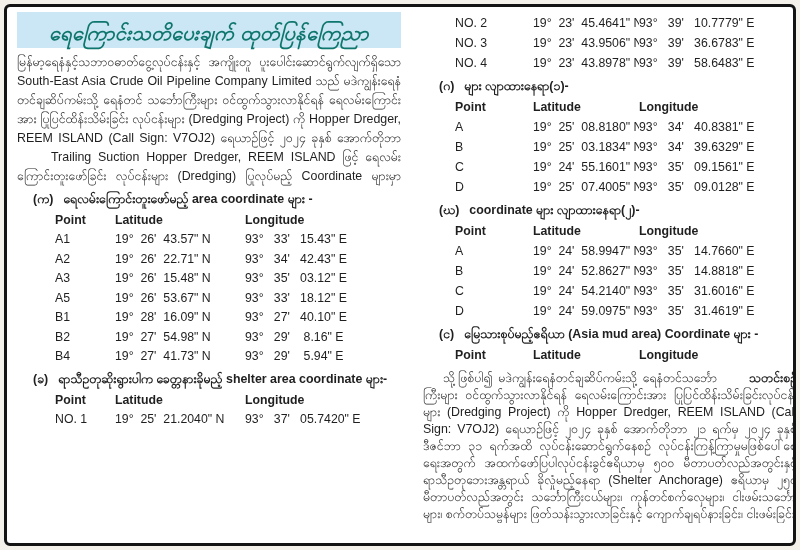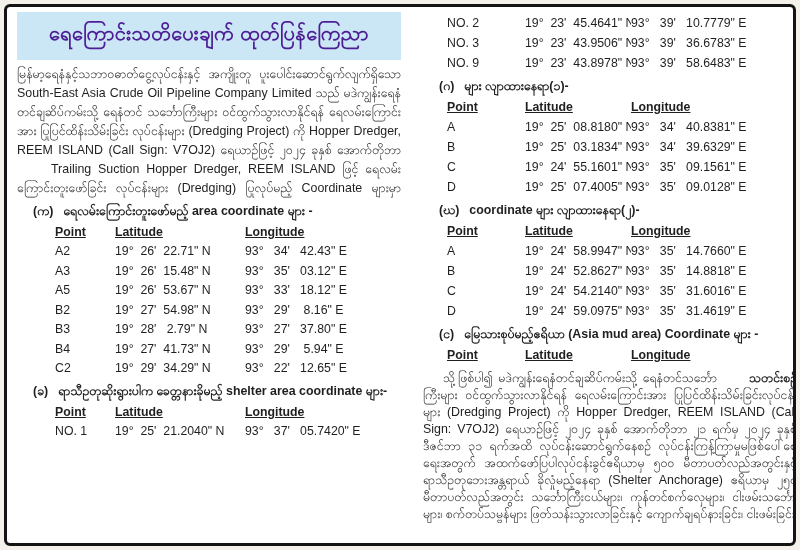--- a/index.html
+++ b/index.html
@@ -9,42 +9,42 @@
   }
   .page {
     position:absolute; left:4px; top:4px; width:786px; height:536px;
     background:#ffffff; border:3px solid #141414; border-radius:6px; overflow:hidden;
   }
   .col { position:absolute; top:0; }
   .col-left  { left:10px;  width:384px; top:5px; }
   .col-right { left:416px; width:374px; top:6px; }
 
   .title-bar {
-    background:#cbe6f4; color:#4c1d95; font-weight:bold; font-size:20px;
-    text-align:center; padding:8px 4px 13px; line-height:27px; letter-spacing:0.5px;
+    background:#cbe6f4; color:#0f766e; font-weight:bold; font-size:20px;
+    text-align:center; padding:8px 4px 1px; line-height:27px; letter-spacing:0.5px;font-style:italic;
   }
   .para {
     font-size:12.4px; line-height:19px; text-align:justify; margin:5px 0 0 0; overflow:hidden;
   }
   .para-1 { height:95px; }
   .para-2 { text-indent:34px; margin-top:0; height:38px; }
 
   .sec-head {
     display:flex; gap:10px; font-weight:bold; font-size:12.4px;
     margin:5px 0 1px 16px; height:18px; align-items:flex-end; overflow:hidden;
   }
   .sec-head .sec-title { flex:1; }
 
   .coord-table { font-size:12.3px; }
   .t-left  { margin-left:38px; }
-  .t-right { margin-left:24px; }
+  .t-right { margin-left:32px; }
   .trow { display:grid; align-items:center; }
   .t-left  .trow { grid-template-columns:60px 130px auto; height:19.5px; }
   .t-right .trow { grid-template-columns:78px 106px auto; height:20px; }
-  .thead .cell { font-weight:bold;text-decoration:underline; }
+  .thead .cell { font-weight:bold; }
   .cell { white-space:pre; overflow:hidden; }
 
   .closing-wrap { margin-top:5px; }
   .closing {
     font-size:12.4px; line-height:17px; text-align:justify; text-indent:20px;
     height:153px; overflow:hidden;
   }
   .signature { float:right; font-weight:bold; margin-left:12px; }
 </style>
 </head>
@@ -63,65 +63,65 @@
         <span class="sec-label">(က)</span>
         <span class="sec-title">ရေလမ်းကြောင်းတူးဖော်မည့် area coordinate များ -</span>
       </div>
       <div class="coord-table t-left">
         <div class="trow thead">
           <span class="cell">Point</span>
           <span class="cell">Latitude</span>
           <span class="cell">Longitude</span>
         </div>
         <div>
+  <div class="trow">
+    <span class="cell">A1</span>
+    <span class="cell">19°  26'  43.57" N</span>
+    <span class="cell">93°   33'   15.43" E</span>
+  </div>
 
   <div class="trow">
     <span class="cell">A2</span>
     <span class="cell">19°  26'  22.71" N</span>
     <span class="cell">93°   34'   42.43" E</span>
   </div>
 
   <div class="trow">
     <span class="cell">A3</span>
     <span class="cell">19°  26'  15.48" N</span>
     <span class="cell">93°   35'   03.12" E</span>
   </div>
 
 
   <div class="trow">
     <span class="cell">A5</span>
     <span class="cell">19°  26'  53.67" N</span>
     <span class="cell">93°   33'   18.12" E</span>
   </div>
 
+  <div class="trow">
+    <span class="cell">B1</span>
+    <span class="cell">19°  28'  16.09" N</span>
+    <span class="cell">93°   27'   40.10" E</span>
+  </div>
 
   <div class="trow">
     <span class="cell">B2</span>
     <span class="cell">19°  27'  54.98" N</span>
     <span class="cell">93°   29'    8.16" E</span>
   </div>
 
-  <div class="trow">
-    <span class="cell">B3</span>
-    <span class="cell">19°  28'   2.79" N</span>
-    <span class="cell">93°   27'   37.80" E</span>
-  </div>
 
   <div class="trow">
     <span class="cell">B4</span>
     <span class="cell">19°  27'  41.73" N</span>
     <span class="cell">93°   29'    5.94" E</span>
   </div>
 
 
-  <div class="trow">
-    <span class="cell">C2</span>
-    <span class="cell">19°  29'  34.29" N</span>
-    <span class="cell">93°   22'   12.65" E</span>
-  </div>
 
 
 </div>
       </div>
     </div>
 
     <div>
       <div class="sec-head">
         <span class="sec-label">(ခ)</span>
         <span class="sec-title">ရာသီဥတုဆိုးရွားပါက ခေတ္တနားခိုမည့် shelter area coordinate များ-</span>
@@ -153,21 +153,21 @@
     <span class="cell">93°   39'   10.7779" E</span>
   </div>
 
   <div class="trow">
     <span class="cell">NO. 3</span>
     <span class="cell">19°  23'  43.9506" N</span>
     <span class="cell">93°   39'   36.6783" E</span>
   </div>
 
   <div class="trow">
-    <span class="cell">NO. 9</span>
+    <span class="cell">NO. 4</span>
     <span class="cell">19°  23'  43.8978" N</span>
     <span class="cell">93°   39'   58.6483" E</span>
   </div>
 </div>
     </div>
 
     <div>
       <div class="sec-head">
         <span class="sec-label">(ဂ)</span>
         <span class="sec-title">အရေးပေါ်အခြေအနေတွင် ခေတ္တနားခိုမည့် shelter area coordinate များ လျာထားနေရာ(၁)-</span>

